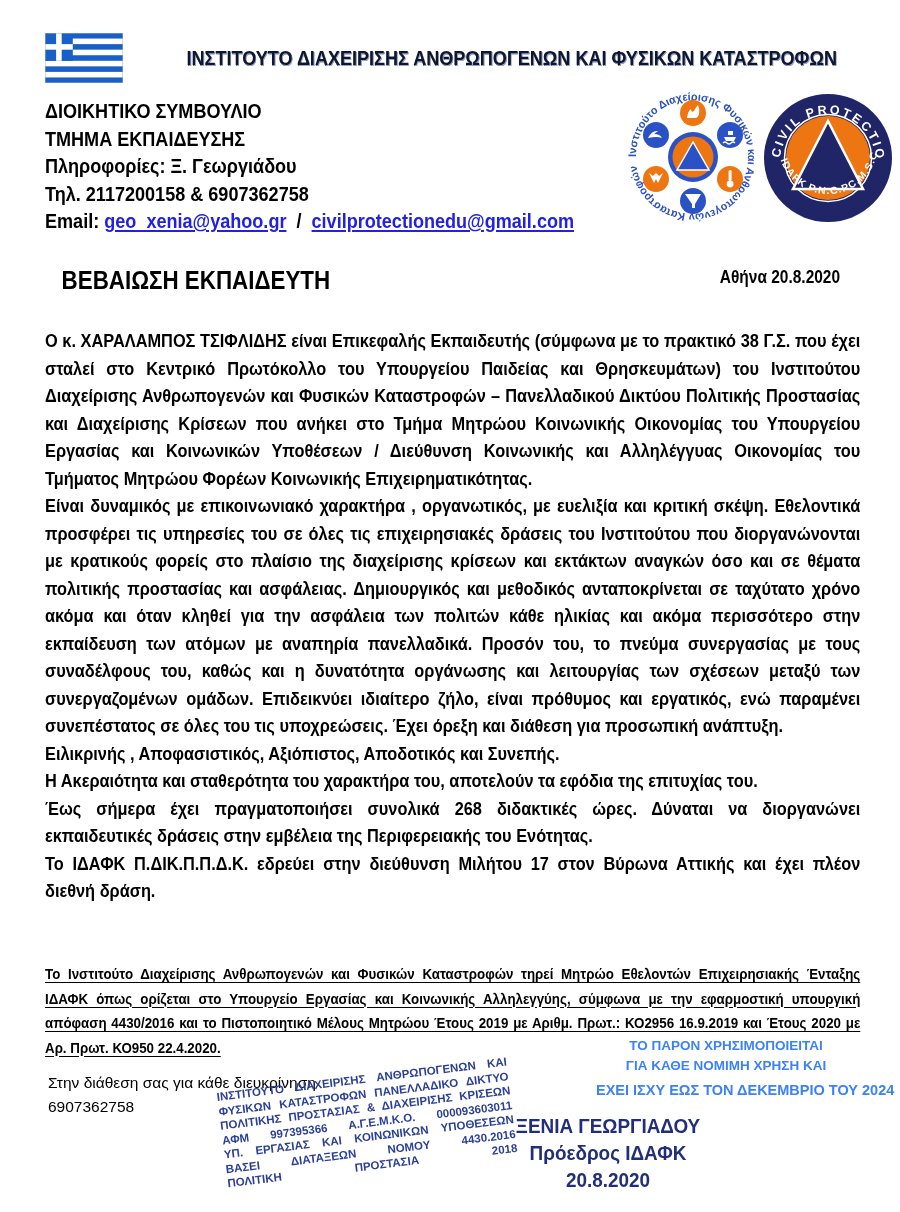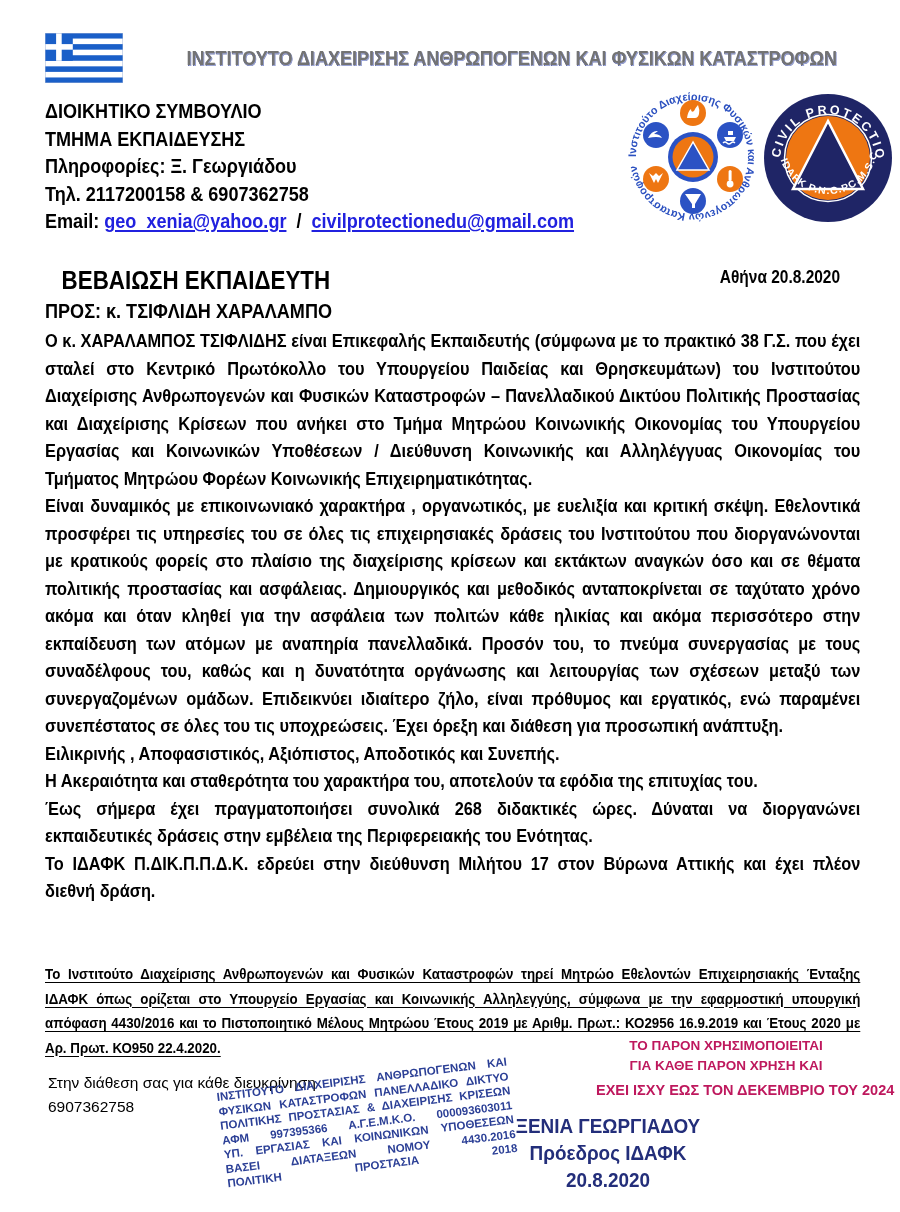--- a/index.html
+++ b/index.html
@@ -8,21 +8,21 @@
     font-family:"Liberation Sans","DejaVu Sans",sans-serif;color:#000;
   }
   
   .cx{transform:scaleX(0.86);transform-origin:0 0;display:block;}
   .cxc{transform:scaleX(0.86);transform-origin:50% 50%;display:block;}
 
   .flag{position:absolute;left:45px;top:33px;width:78px;height:50px;}
 
   .inst-title{
     position:absolute;left:140px;top:46px;width:665px;text-align:center;
-    font-size:21px;font-weight:bold;color:#737373;letter-spacing:0px;
+    font-size:21px;font-weight:bold;color:#0f172a;letter-spacing:0px;
     text-shadow:1px 1px 0 #9aa4d6, 0.5px 0.5px 0 #161F66;
     white-space:nowrap;
   }
 
   .contact{position:absolute;left:45px;top:97px;width:620px;font-size:21px;font-weight:bold;line-height:27.5px;white-space:nowrap;}
   .contact a{color:#2121DF;text-decoration:underline;}
 
   .logo1{position:absolute;left:626px;top:85px;width:134px;height:142px;}
   .logo2{position:absolute;left:762px;top:92px;width:132px;height:132px;}
 
@@ -39,21 +39,21 @@
 
   .legal-note{
     position:absolute;left:45px;top:962px;width:948px;
     font-size:15.5px;font-weight:bold;line-height:24.5px;text-align:justify;
     text-decoration:underline;text-underline-offset:3px;
     transform:scaleX(0.86);transform-origin:0 0;
   }
 
   .validity{
     position:absolute;left:596px;top:1036px;width:260px;text-align:center;
-    color:#be185d;font-size:13.5px;font-weight:bold;line-height:20px;white-space:nowrap;
+    color:#3b82f6;font-size:13.5px;font-weight:bold;line-height:20px;white-space:nowrap;
   }
   .validity .v3{margin-top:4px;font-size:14.5px;}
 
   .footer-left{
     position:absolute;left:48px;top:1071px;font-size:15.5px;font-weight:normal;line-height:24px;white-space:nowrap;
   }
 
   .stamp{
     position:absolute;left:216px;top:1090px;width:292px;
     color:#2B3F96;font-size:11.5px;font-weight:bold;line-height:14.5px;
@@ -164,38 +164,35 @@
   </svg>
 
   <div class="date-line">
     <span class="cxc">Αθήνα 20.8.2020</span>
   </div>
 
   <div class="doc-title">
     <span class="cxc">ΒΕΒΑΙΩΣΗ ΕΚΠΑΙΔΕΥΤΗ</span>
   </div>
 
-  <div class="recipient">
-    <span class="cx">ΠΡΟΣ: κ. ΤΣΙΦΛΙΔΗ ΧΑΡΑΛΑΜΠΟ</span>
-  </div>
 
   <div class="body-text">
     <p>Ο κ. ΧΑΡΑΛΑΜΠΟΣ ΤΣΙΦΛΙΔΗΣ  είναι Επικεφαλής Εκπαιδευτής (σύμφωνα με το πρακτικό 38 Γ.Σ. που έχει σταλεί στο Κεντρικό Πρωτόκολλο του Υπουργείου Παιδείας και Θρησκευμάτων) του Ινστιτούτου Διαχείρισης Ανθρωπογενών και Φυσικών Καταστροφών – Πανελλαδικού Δικτύου Πολιτικής Προστασίας και Διαχείρισης Κρίσεων που ανήκει στο Τμήμα Μητρώου Κοινωνικής Οικονομίας του Υπουργείου Εργασίας και Κοινωνικών Υποθέσεων / Διεύθυνση Κοινωνικής και Αλληλέγγυας Οικονομίας του Τμήματος Μητρώου Φορέων Κοινωνικής Επιχειρηματικότητας.</p>
     <p>Είναι δυναμικός με επικοινωνιακό χαρακτήρα , οργανωτικός, με ευελιξία και κριτική σκέψη. Εθελοντικά προσφέρει τις υπηρεσίες του σε όλες τις επιχειρησιακές δράσεις του Ινστιτούτου που διοργανώνονται με κρατικούς φορείς στο πλαίσιο της διαχείρισης κρίσεων και εκτάκτων αναγκών όσο και σε θέματα πολιτικής προστασίας και ασφάλειας. Δημιουργικός και μεθοδικός ανταποκρίνεται σε ταχύτατο χρόνο  ακόμα και  όταν κληθεί για την ασφάλεια των πολιτών κάθε ηλικίας   και ακόμα περισσότερο στην εκπαίδευση των ατόμων με αναπηρία πανελλαδικά. Προσόν του, το πνεύμα συνεργασίας  με τους συναδέλφους του, καθώς και η δυνατότητα οργάνωσης και λειτουργίας  των σχέσεων μεταξύ των συνεργαζομένων ομάδων.  Επιδεικνύει ιδιαίτερο ζήλο, είναι πρόθυμος  και εργατικός, ενώ παραμένει συνεπέστατος σε όλες του τις υποχρεώσεις. Έχει όρεξη και διάθεση για προσωπική ανάπτυξη.</p>
     <p>Ειλικρινής , Αποφασιστικός, Αξιόπιστος, Αποδοτικός και Συνεπής.</p>
     <p>Η Ακεραιότητα και σταθερότητα του χαρακτήρα του,  αποτελούν τα εφόδια  της επιτυχίας του.</p>
     <p>Έως σήμερα έχει πραγματοποιήσει συνολικά 268 διδακτικές ώρες. Δύναται να διοργανώνει εκπαιδευτικές δράσεις στην εμβέλεια της Περιφερειακής του Ενότητας.</p>
     <p>Το ΙΔΑΦΚ Π.ΔΙΚ.Π.Π.Δ.Κ. εδρεύει στην διεύθυνση Μιλήτου 17 στον Βύρωνα Αττικής και έχει πλέον διεθνή  δράση.</p>
   </div>
 
   <div class="legal-note">Το Ινστιτούτο Διαχείρισης Ανθρωπογενών και Φυσικών Καταστροφών τηρεί Μητρώο Εθελοντών Επιχειρησιακής Ένταξης  ΙΔΑΦΚ  όπως ορίζεται στο Υπουργείο Εργασίας και Κοινωνικής Αλληλεγγύης, σύμφωνα με την εφαρμοστική υπουργική απόφαση 4430/2016 και  το Πιστοποιητικό Μέλους Μητρώου Έτους 2019  με Αριθμ. Πρωτ.: ΚΟ2956 16.9.2019  και Έτους 2020 με Αρ. Πρωτ. ΚΟ950 22.4.2020.</div>
 
   <div class="validity">
     <div>ΤΟ ΠΑΡΟΝ ΧΡΗΣΙΜΟΠΟΙΕΙΤΑΙ</div>
-    <div>ΓΙΑ ΚΑΘΕ ΠΑΡΟΝ ΧΡΗΣΗ ΚΑΙ</div>
+    <div>ΓΙΑ ΚΑΘΕ ΝΟΜΙΜΗ ΧΡΗΣΗ ΚΑΙ</div>
     <div class="v3">ΕΧΕΙ ΙΣΧΥ ΕΩΣ ΤΟΝ ΔΕΚΕΜΒΡΙΟ ΤΟΥ 2024</div>
   </div>
 
   <div class="footer-left">
     <div>Στην διάθεση σας για κάθε διευκρίνηση</div>
     <div>6907362758</div>
   </div>
 
   <div class="stamp">
     <div>ΙΝΣΤΙΤΟΥΤΟ ΔΙΑΧΕΙΡΙΣΗΣ ΑΝΘΡΩΠΟΓΕΝΩΝ ΚΑΙ</div>

